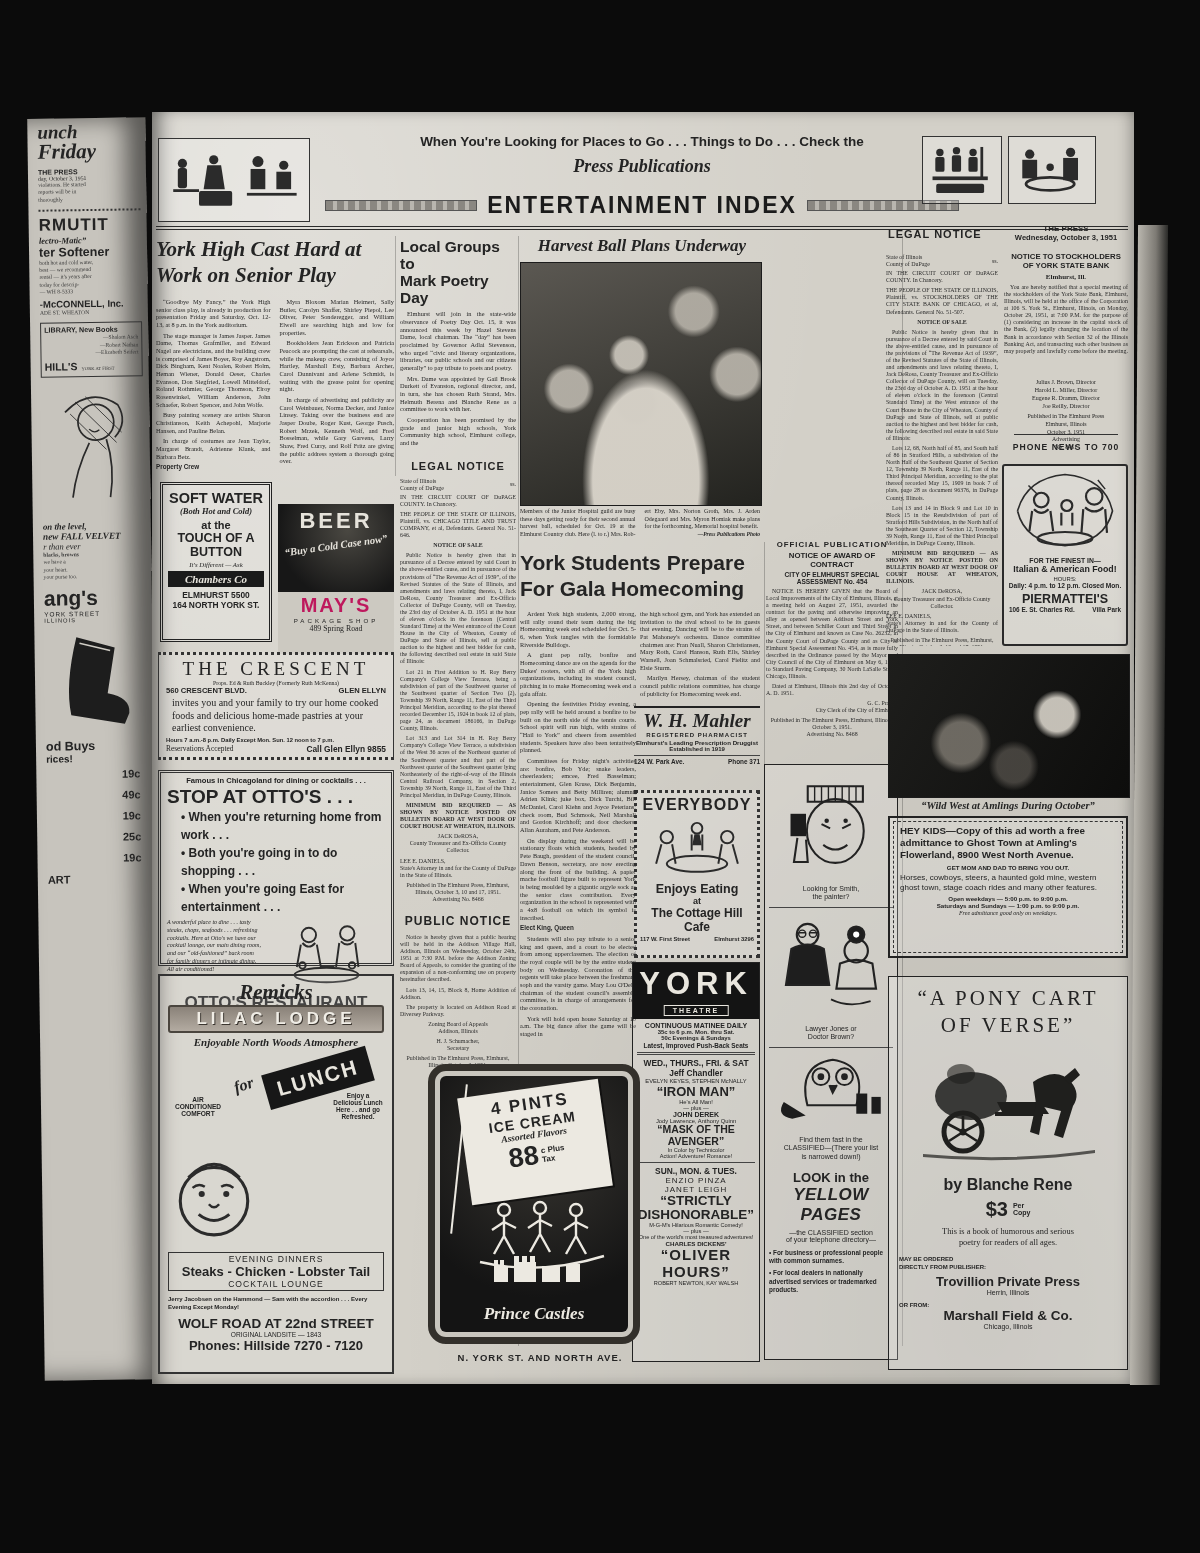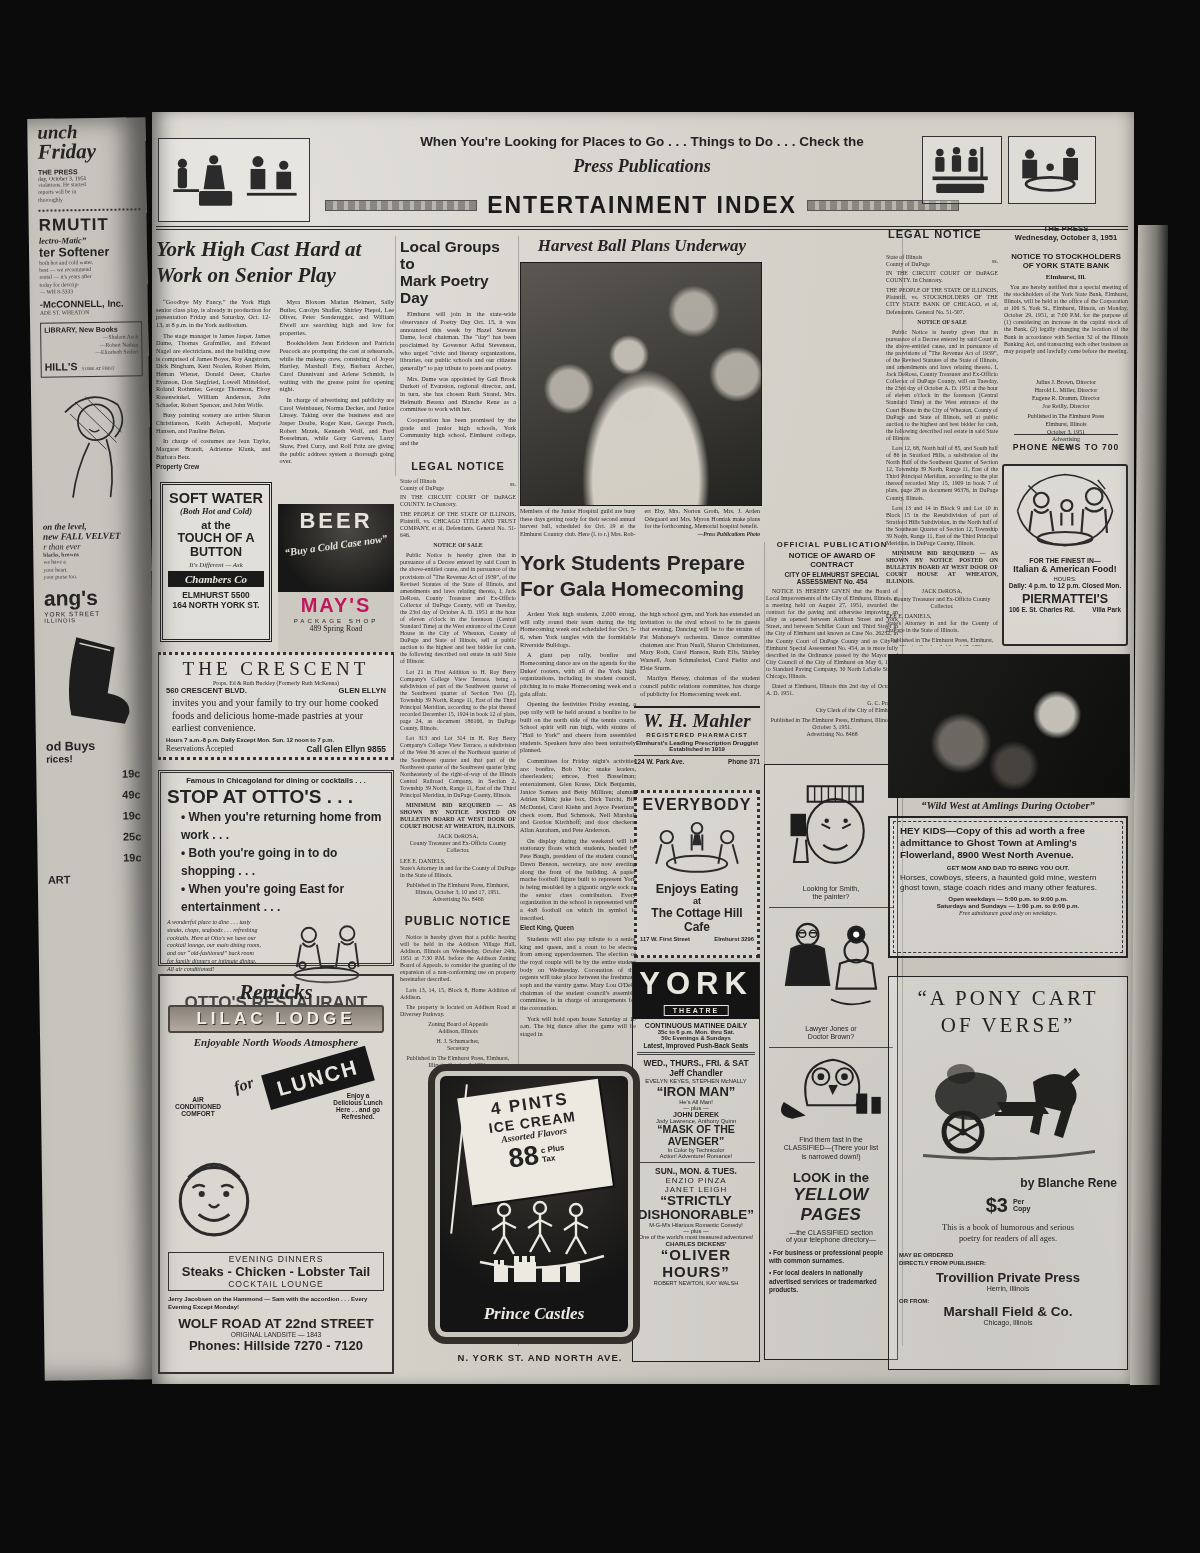--- a/index.html
+++ b/index.html
@@ -682,21 +682,21 @@
             <circle cx="50" cy="86" r="3.4"></circle>
             <path d="M50 86 l0 -16 M50 86 l14 9 M50 86 l-14 9 M50 86 l15 -8 M50 86 l-15 -8" stroke="#1f1f1d" stroke-width="2.6"></path>
             <path d="M84 56 h44 l8 12 h-46 z"></path>
             <path d="M120 36 q24 -16 38 0 q10 12 2 24 l-10 32 l-9 -3 l7 -24 l-17 -4 l-5 28 l-9 -3 l6 -28 z"></path>
             <path d="M150 32 l12 -10 l5 7 l-10 9 z"></path>
             <rect x="82" y="66" width="48" height="4"></rect>
             <path d="M10 108 q85 8 172 -4 l0 3 q-87 12 -172 4 z" opacity=".7"></path>
           </g>
         </svg>
       </div>
-      <div class="san b c" style="font-size:12px;text-align:right;">by  Blanche  Rene</div>
+      <div class="san b c" style="font-size:16px;">by  Blanche  Rene</div>
       <div style="display:flex;justify-content:center;align-items:center;gap:5px;margin-top:4px;">
         <span class="san b" style="font-size:20px;">$3</span>
         <span style="text-align:left;">
           <span class="san b" style="display:block;font-size:7px;">Per</span>
           <span class="san b" style="display:block;font-size:7px;">Copy</span>
         </span>
       </div>
       <div class="ser c" style="font-size:8.4px;line-height:1.35;margin-top:5px;">
         <div>This is a book of humorous and serious</div>
         <div>poetry for readers of all ages.</div>

